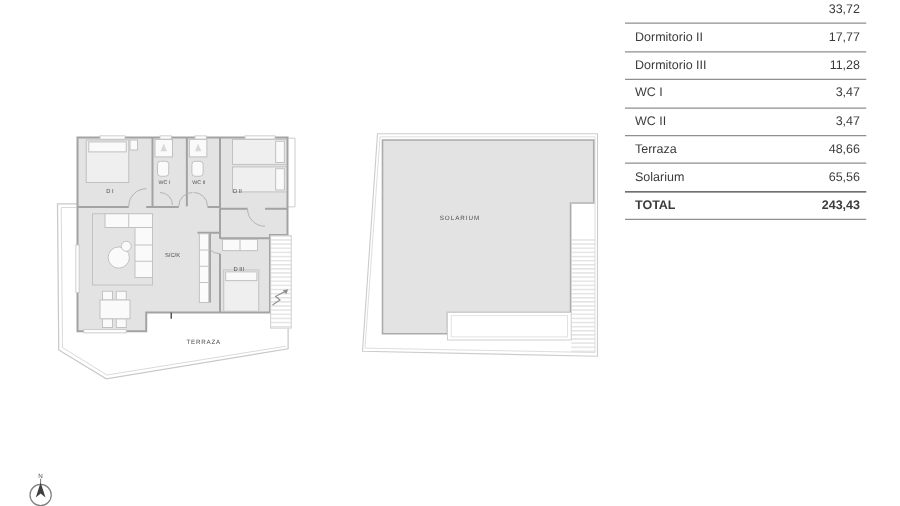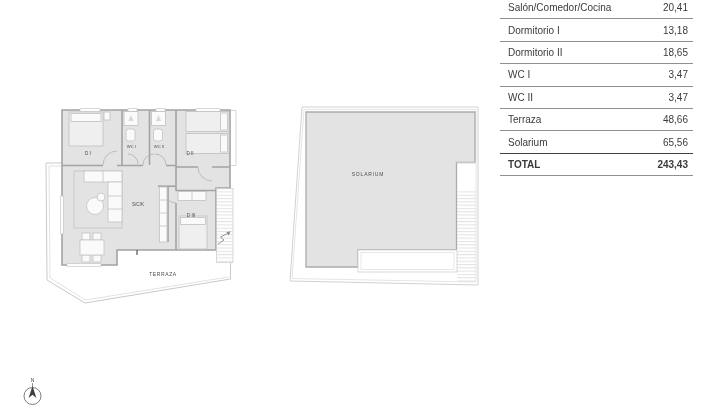--- a/index.html
+++ b/index.html
@@ -27,30 +27,29 @@
     font-family:"Liberation Sans", sans-serif;
     fill:#4d4d4d;
   }
 </style>
 </head>
 <body>
 
 <div class="area-table">
 
 <div class="t-row">
-      <span class="lbl">Salón/Comedor/Cocina</span>
-      <span class="val">20,41</span>
-    </div>
-    <div class="t-row">
-      <span class="lbl">Dormitorio I</span>
-      <span class="val">13,18</span>
+      <span class="val">33,72</span>
     </div>
     <div class="t-row">
       <span class="lbl">Dormitorio II</span>
-      <span class="val">18,65</span>
+      <span class="val">17,77</span>
+    </div>
+    <div class="t-row">
+      <span class="lbl">Dormitorio III</span>
+      <span class="val">11,28</span>
     </div>
     <div class="t-row">
       <span class="lbl">WC I</span>
       <span class="val">3,47</span>
     </div>
     <div class="t-row">
       <span class="lbl">WC II</span>
       <span class="val">3,47</span>
     </div>
     <div class="t-row">

